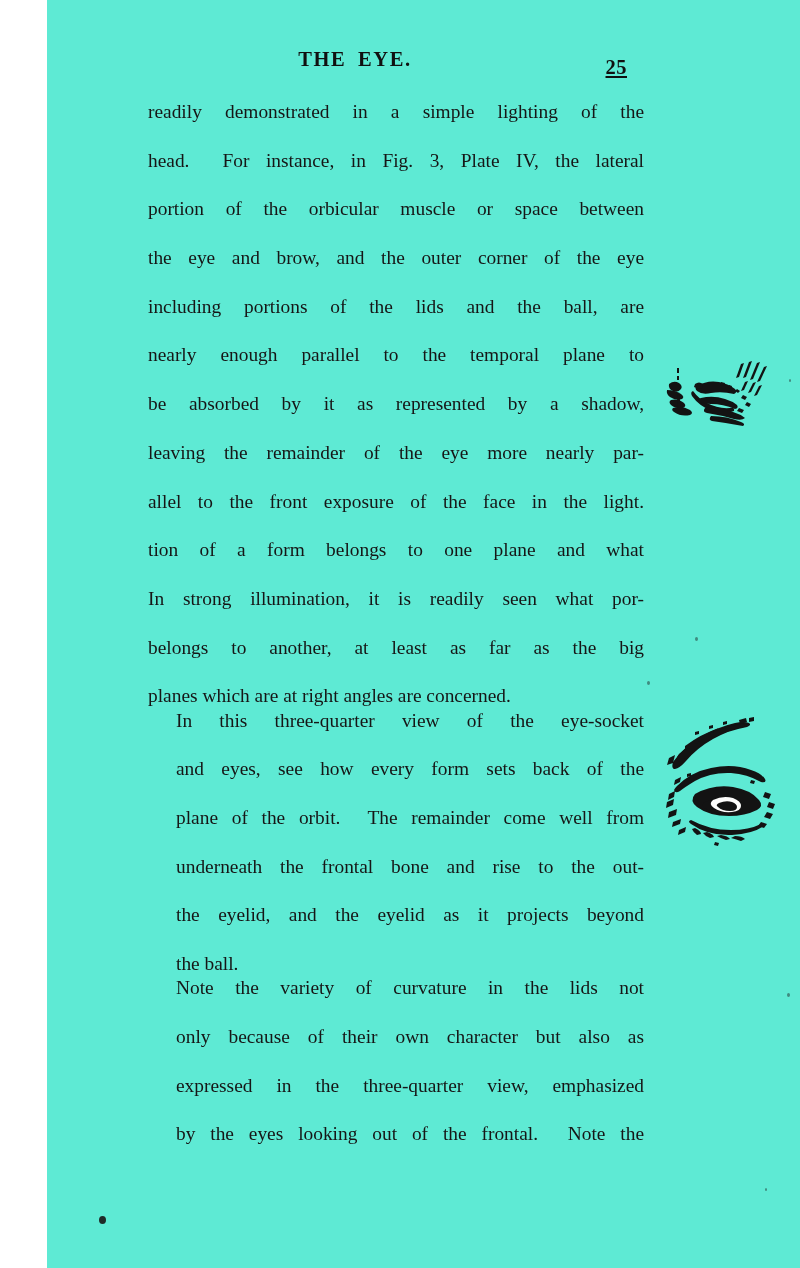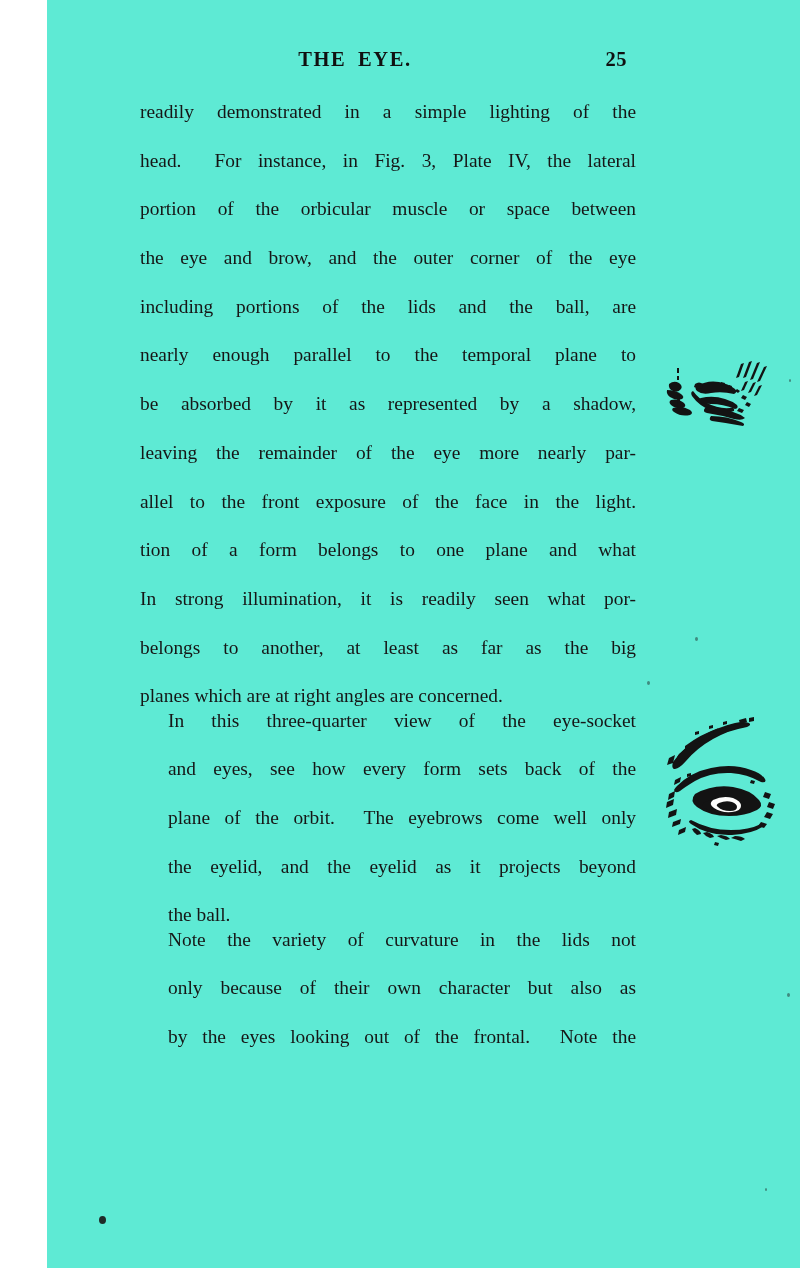--- a/index.html
+++ b/index.html
@@ -34,31 +34,32 @@
     text-align: center;
     font-size: 20.5px;
     letter-spacing: 1.6px;
     font-weight: 600;
     color: #101010;
     word-spacing: 5px;
   }
   .head-folio {
     position: absolute;
     right: 8px;
-    top: 0;
+    top: 8px;
     font-size: 20.5px;
     font-weight: 600;
     color: #101010;
     letter-spacing: 0.5px;
+    text-decoration: underline;
   }
 
   
   .column {
     position: absolute;
-    left: 93px;
+    left: 101px;
     top: 100px;
     width: 496px;
   }
   .para {
     margin: 0;
     text-align: justify;
     text-justify: inter-word;
     font-size: 19.4px;
     line-height: 24.35px;
     text-indent: 28px;
@@ -128,27 +129,29 @@
         <span class="ln">leaving the remainder of the eye more nearly par-</span>
         <span class="ln">allel to the front exposure of the face in the light.</span>
         <span class="ln">tion of a form belongs to one plane and what</span>
         <span class="ln">In strong illumination, it is readily seen what por-</span>
         <span class="ln">belongs to another, at least as far as the big</span>
         <span class="ln last">planes which are at right angles are concerned.</span>
       </p>
       <p class="para">
         <span class="ln indent">In this three-quarter view of the eye-socket</span>
         <span class="ln">and eyes, see how every form sets back of the</span>
-        <span class="ln">plane of the orbit.  The eyebrows come well only</span>
+        <span class="ln">plane of the orbit.  The remainder come well from</span>
+        <span class="ln">underneath the frontal bone and rise to the out-</span>
         <span class="ln">the eyelid, and the eyelid as it projects beyond</span>
         <span class="ln last">the ball.</span>
       </p>
       <p class="para">
         <span class="ln indent">Note the variety of curvature in the lids not</span>
         <span class="ln">only because of their own character but also as</span>
+        <span class="ln">expressed in the three-quarter view, emphasized</span>
         <span class="ln">by the eyes looking out of the frontal.  Note the</span>
       </p>
     </div>
 
   <div class="plate plate-top">
     <svg viewBox="0 0 115 80" xmlns="http://www.w3.org/2000/svg">
       <g fill="#131313">
 
         <path d="M10 26 q5 -4 10 -1 q4 3 2 6 q-3 4 -8 2 q-5 -2 -4 -7 z"></path>
         <path d="M8 32 q8 0 14 4 q4 3 1 5 q-6 2 -12 -2 q-4 -3 -3 -7 z"></path>

